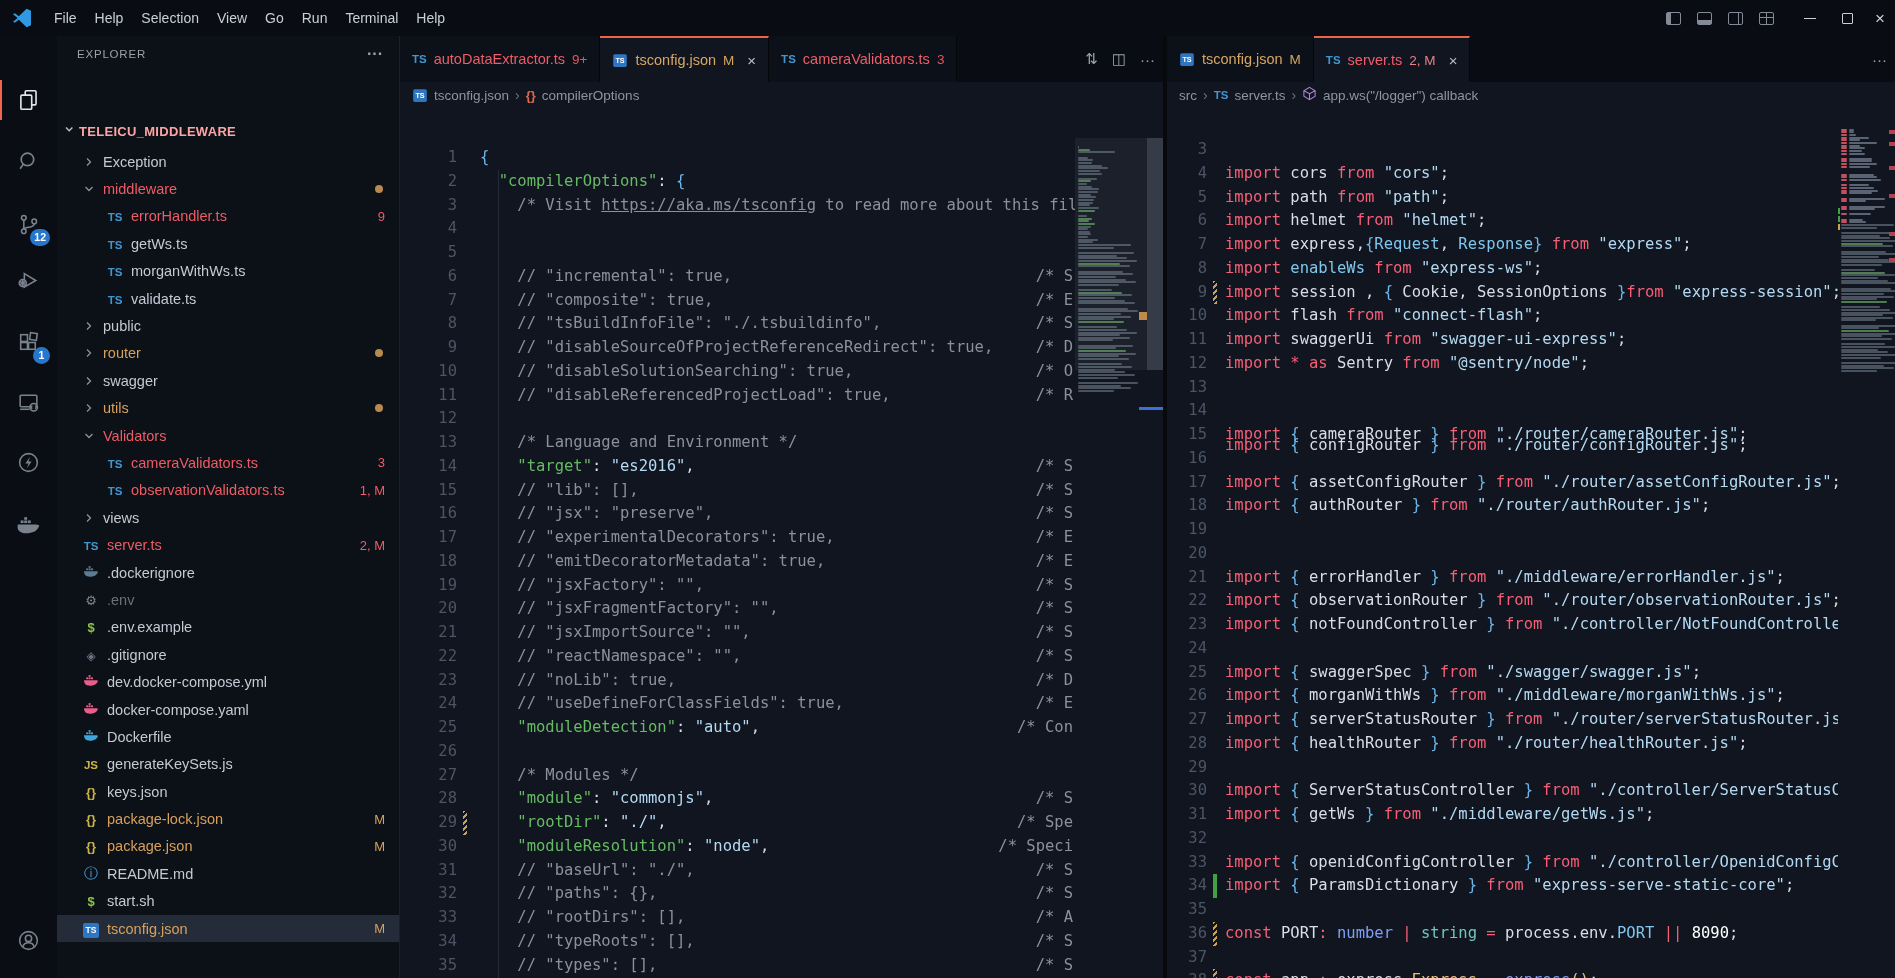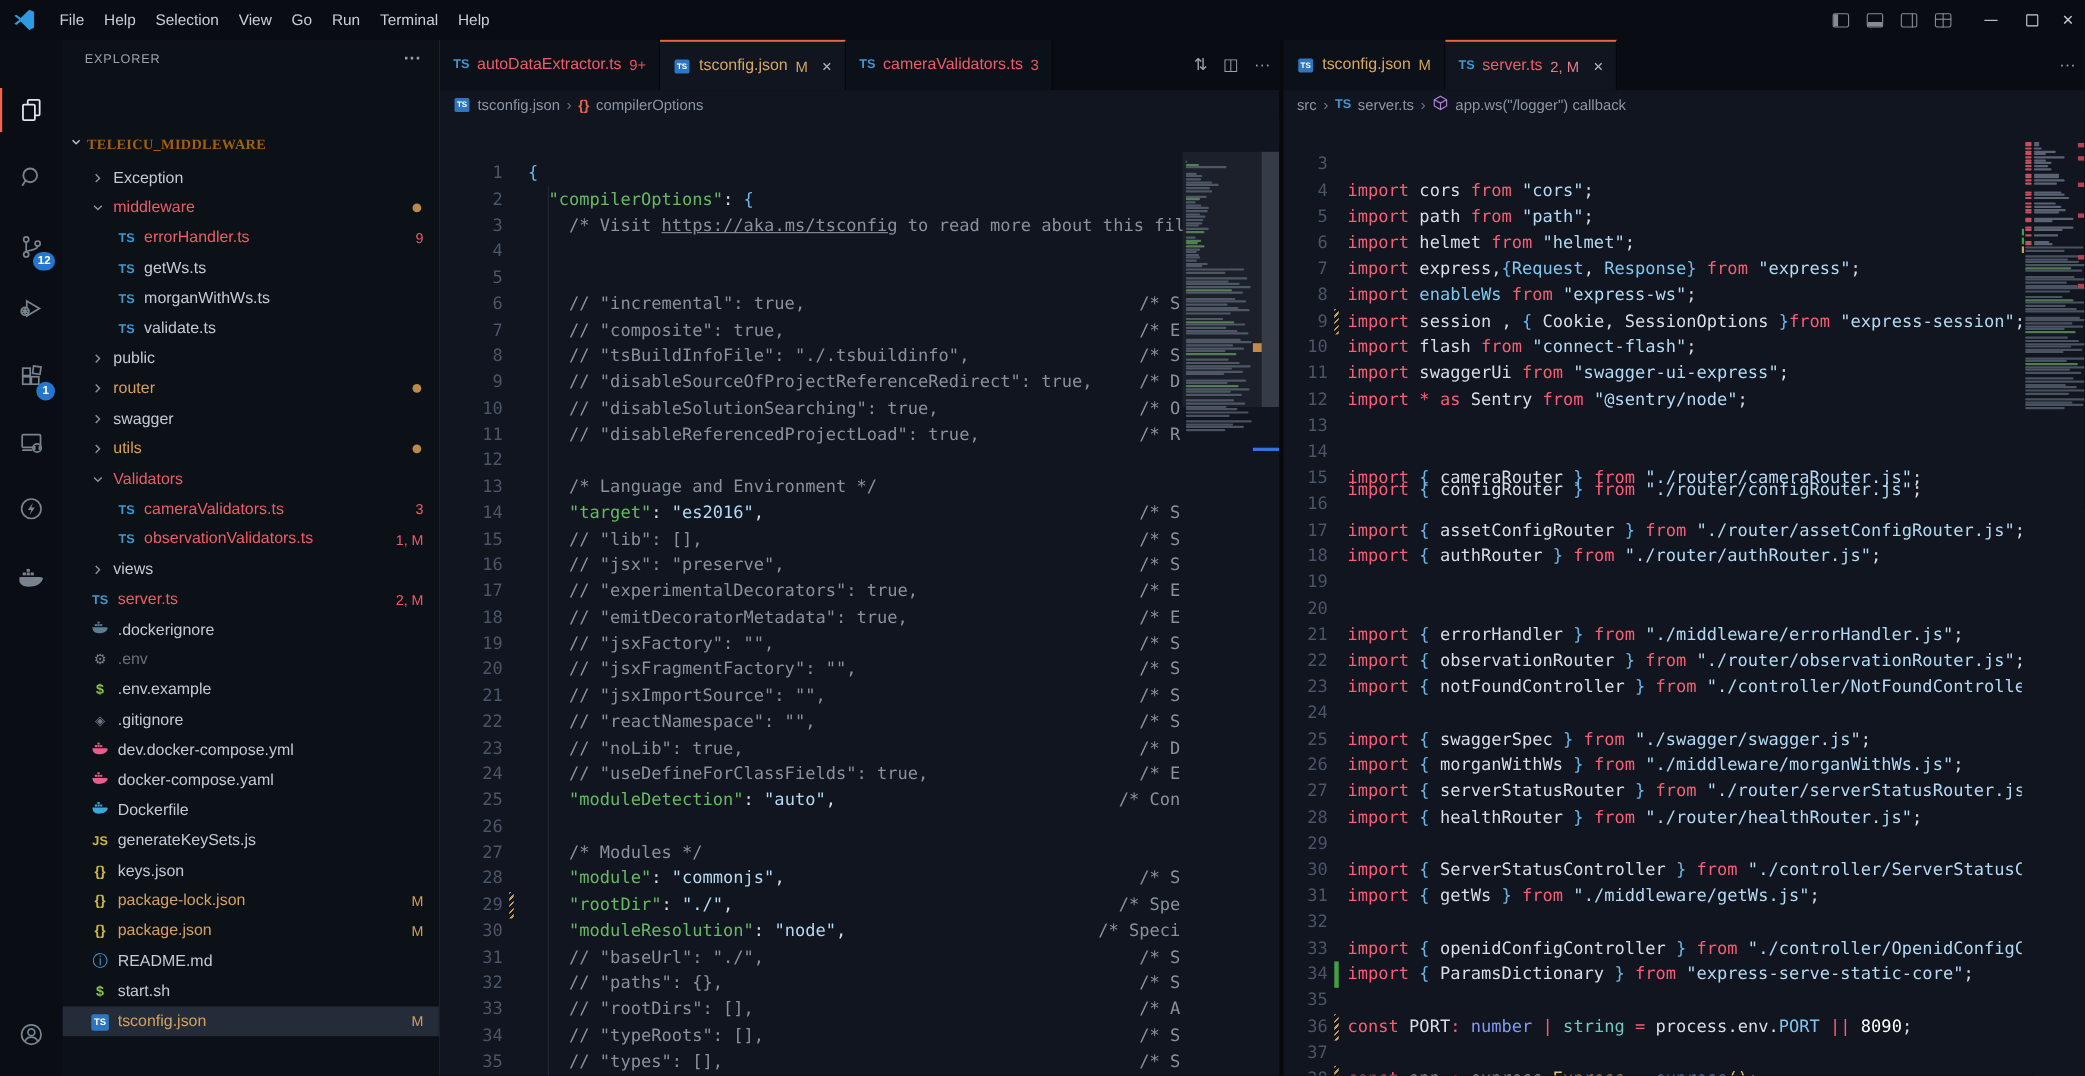--- a/index.html
+++ b/index.html
@@ -39,21 +39,21 @@
     text-align:center; font-weight:bold; }
 
   #sidebar { position:absolute; left:57px; top:36px; width:343px; height:942px; background:#0c1017;
     border-right:1px solid #1b212c; }
   #sidebar-header { position:absolute; left:0; top:0; width:100%; height:36px; display:flex;
     align-items:center; }
   #sidebar-header .t { margin-left:20px; font-size:11.5px; letter-spacing:.8px; color:#9aa2ae; }
   #sidebar-header .dots { position:absolute; right:16px; color:#9aa2ae; font-size:16px; font-weight:bold; }
   #root-row { position:absolute; left:0; top:82px; width:100%; height:26px; display:flex;
     align-items:center; }
-  #root-row .lbl { font-size:13px; font-weight:bold; color:#a16207; letter-spacing:.3px;font-family:Liberation Serif, serif; }
+  #root-row .lbl { font-size:13px; font-weight:bold; color:#fca5a5; letter-spacing:.3px; }
   #tree { position:absolute; left:0; top:112px; width:100%; }
   .trow { position:relative; width:100%; height:27.4px; display:flex; align-items:center;
     font-size:14.5px; color:#c3cad4; cursor:default; }
   .trow.selected { background:#242c39; }
   .trow .chev { width:16px; height:16px; flex:0 0 16px; display:flex; align-items:center;
     justify-content:center; }
   .trow .ficon { width:20px; flex:0 0 20px; text-align:center; margin-right:6px; }
   .trow .badge { position:absolute; right:14px; font-size:13px; }
   .trow .gitdot { position:absolute; right:16px; width:8px; height:8px; border-radius:50%;
     background:#b98a4e; }

